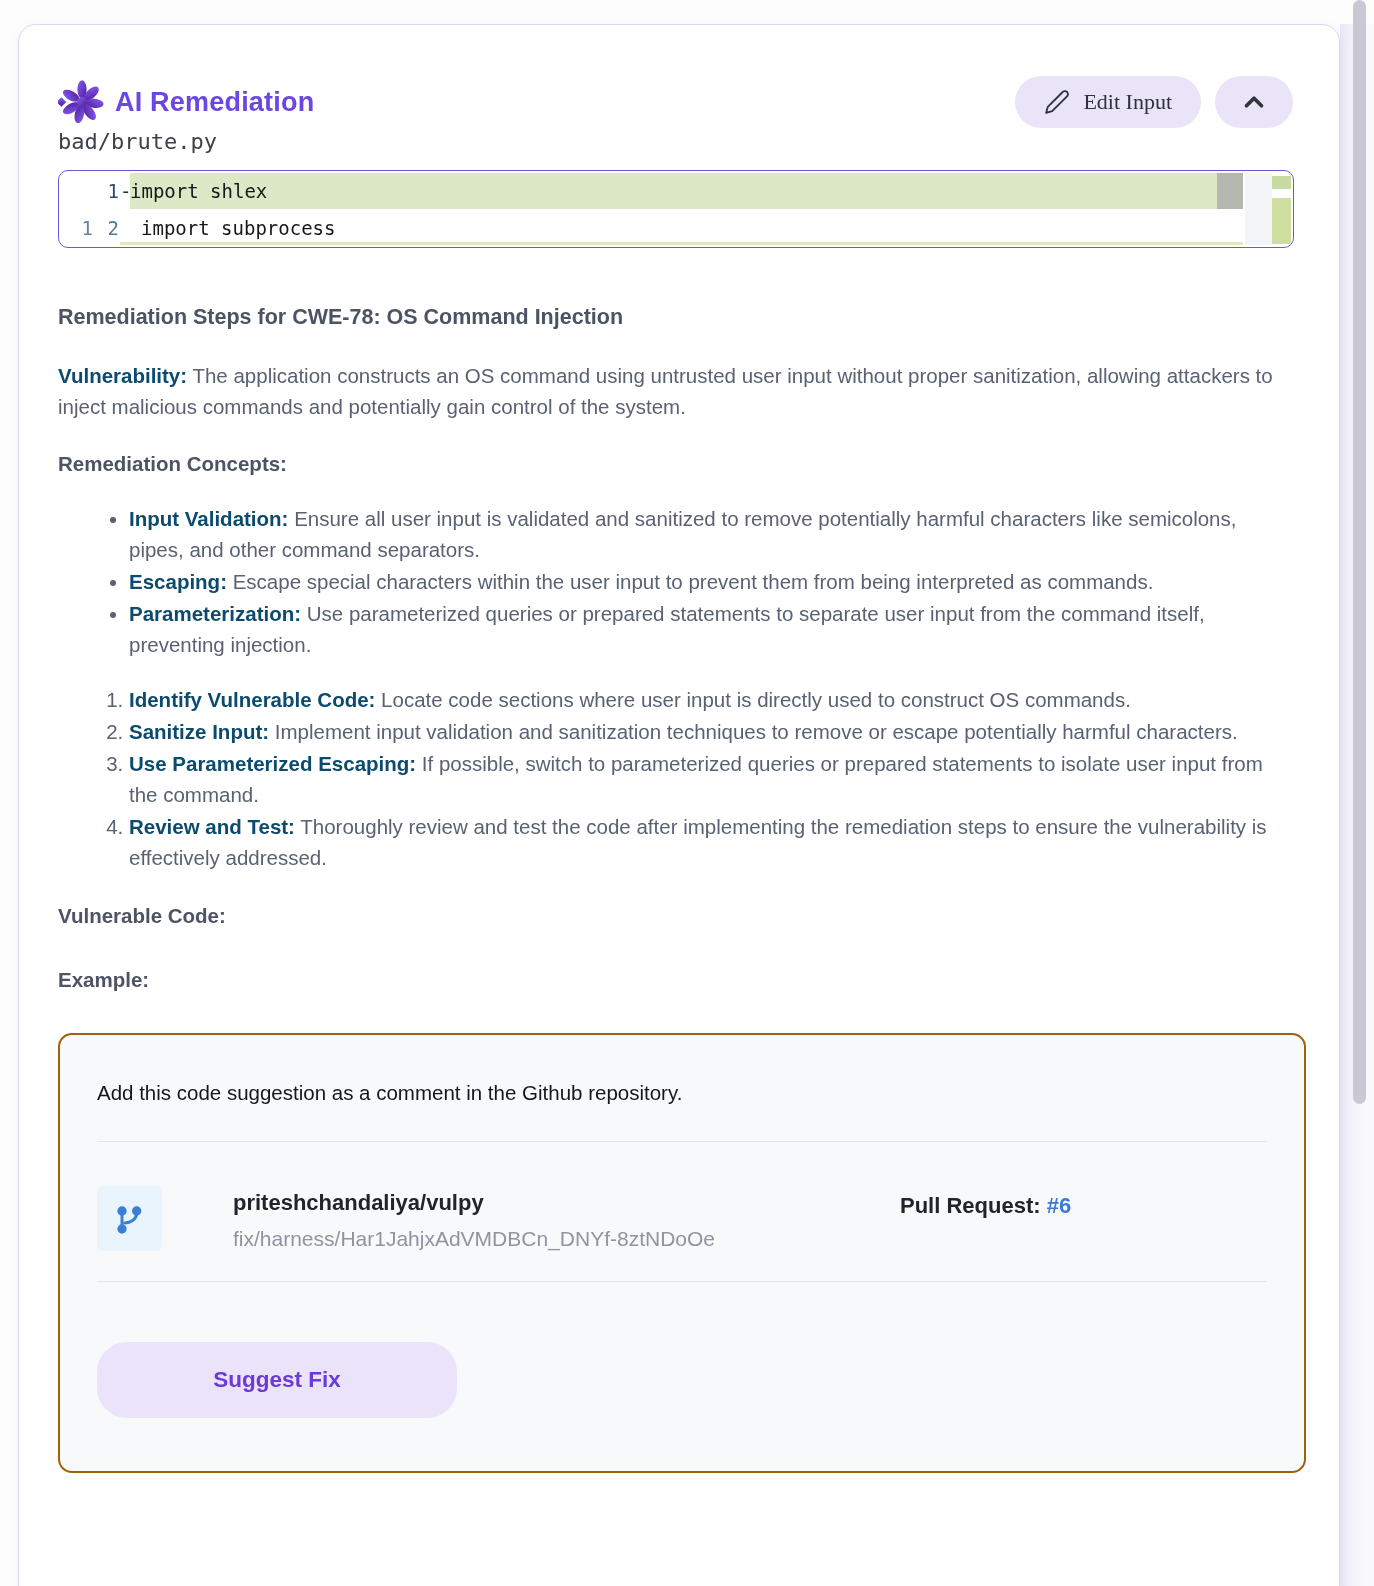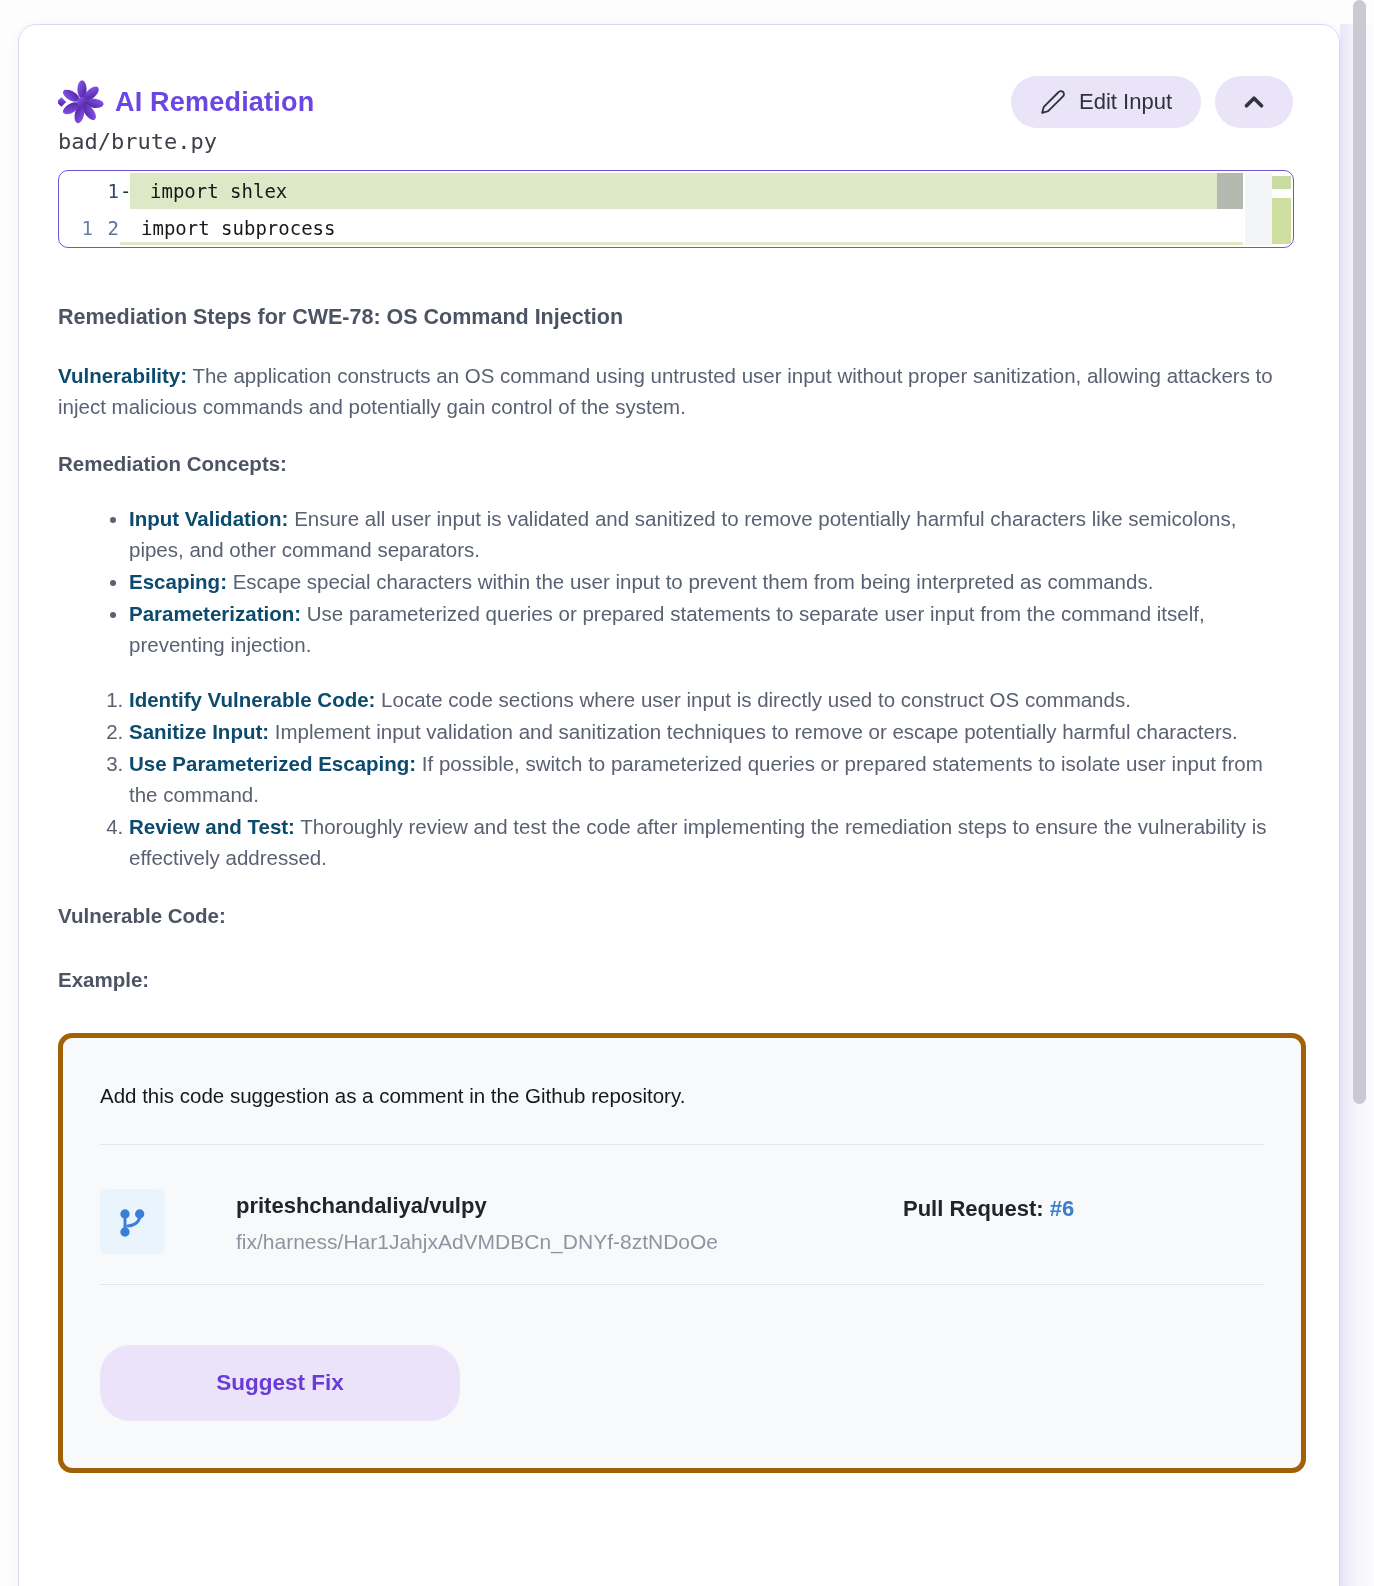--- a/index.html
+++ b/index.html
@@ -31,21 +31,21 @@
   }
   .card-inner { padding:50px 46px 0 39px; }
 
   
   .header-row { display:flex; align-items:center; height:54px; }
   .logo { width:46px; height:46px; margin-right:11px; flex:none; }
   .title { font-size:27px; font-weight:bold; color:#6b46e0; letter-spacing:0.2px; }
   .edit-pill {
     margin-left:auto; height:52px; padding:0 29px; border-radius:26px;
     background:#e9e4f8; border:none; display:flex; align-items:center; gap:13px;
-    font-family:Liberation Sans, sans-serif;
+    font-family:Liberation Serif, serif;
     font-size:22px; color:#2f323c; cursor:pointer;text-align:center;
   }
   .chevron-btn {
     margin-left:14px; width:78px; height:52px; border-radius:26px;
     background:#e9e4f8; border:none; display:flex; align-items:center; justify-content:center;
     cursor:pointer; flex:none;
   }
 
   
   .filename { font-family:"DejaVu Sans Mono", monospace; font-size:22px; color:#3c4049; }
@@ -57,21 +57,21 @@
   .code-row { position:absolute; left:2px; display:flex; align-items:center; height:36px; }
   .code-row.r1 { top:2px; width:1156px; }
   .code-row.r2 { top:39px; width:1156px; }
   .gut { flex:none; text-align:right; }
   .gut.g1 { width:32px; }
   .gut.g2 { width:26px; }
   .gut-old { color:#6484a6; }
   .gut-new1 { color:#33476b; }
   .gut-new2 { color:#54779e; }
   .diff-marker { flex:none; width:10px; color:#2b2f36; text-align:center; margin-left:1px; }
-  .code-cell { flex:1; height:100%; display:flex; align-items:center; color:#16181c; white-space:pre;padding-left:20px; }
+  .code-cell { flex:1; height:100%; display:flex; align-items:center; color:#16181c; white-space:pre; }
   .code-cell.added { background:#dde8c6; }
   .code-cell.ctx { padding-left:11px; }
   .cb-thumb { position:absolute; top:2px; right:50px; width:26px; height:36px; background:rgba(92,97,76,0.45); }
   .cb-track { position:absolute; top:2px; bottom:2px; right:21px; width:27px; background:#f4f5f6; }
   .cb-ruler-1 { position:absolute; top:5px; right:2px; width:19px; height:13px; background:#c9dba2; }
   .cb-ruler-2 { position:absolute; top:27px; right:2px; width:19px; height:46px; background:#cdde9f; }
   .cb-bottomline { position:absolute; bottom:2px; left:61px; right:50px; height:3px; background:#e0e9c6; }
 
   
   .prose { width:1236px; font-size:20.5px; line-height:31px; color:#5a6173; }
@@ -80,21 +80,21 @@
   .sub-heading { font-size:20.5px; font-weight:bold; color:#4c5363; }
   .para { margin-top:27px; }
   .mt26 { margin-top:26px; }
   .mt33 { margin-top:33px; }
   ul.concepts, ol.steps { margin-top:24px; padding-left:71px; }
   ul.concepts li, ol.steps li { margin-bottom:1px; }
 
   
   .suggest-card {
     margin-top:38px; width:1248px; height:440px;
-    background:#f8f9fb; border:5px solid #a16207; border-radius:14px;
+    background:#f8f9fb; border:2px solid #a16207; border-radius:14px;
     padding:46px 37px 0 37px;
   }
   .instruction { font-size:20.5px; color:#14171e; }
   .divider { border:none; border-top:1px solid #e3e5e9; margin-top:36px; }
   .repo-row { position:relative; margin-top:44px; display:flex; align-items:flex-start; height:66px; }
   .repo-tile {
     flex:none; width:65px; height:65px; border-radius:6px; background:#e9f4fc;
     display:flex; align-items:center; justify-content:center;
   }
   .repo-info { margin-left:71px; margin-top:4px; }

